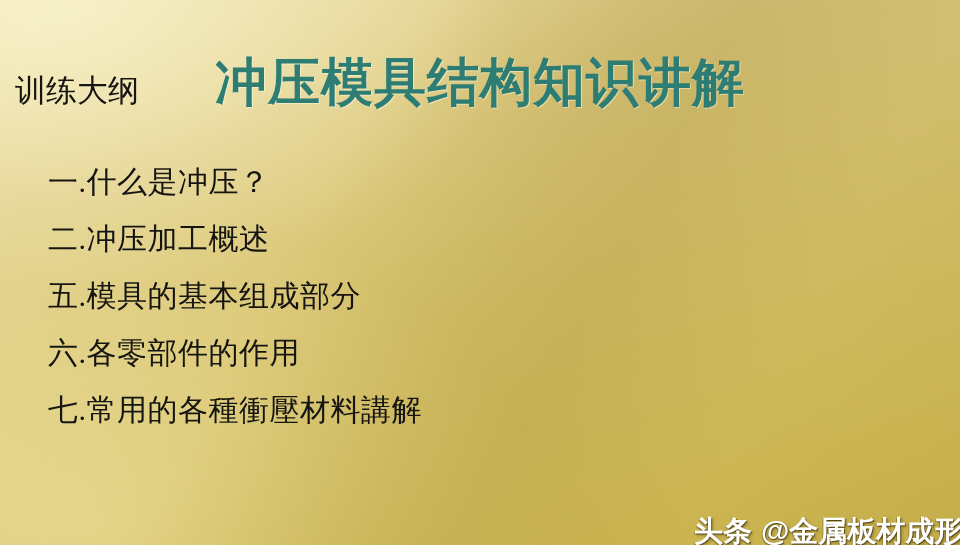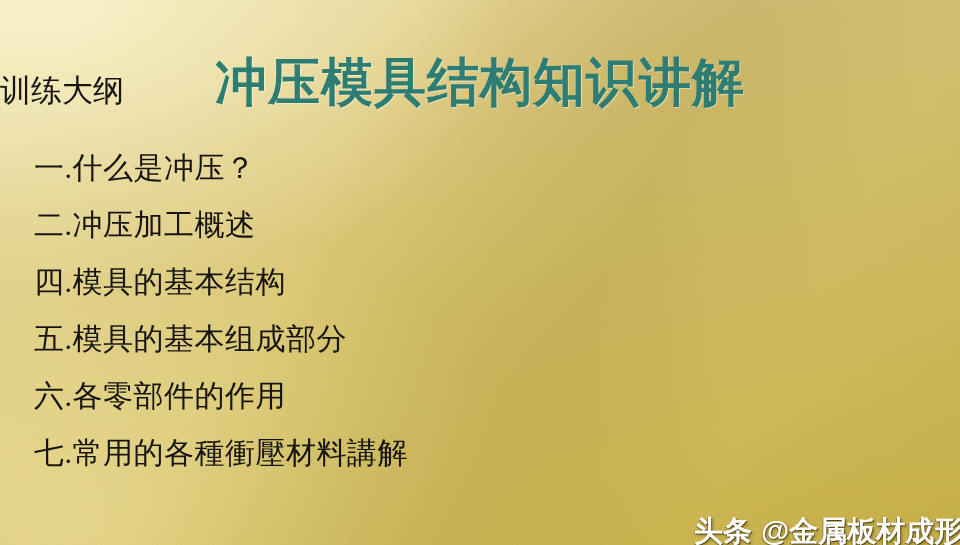--- a/index.html
+++ b/index.html
@@ -55,33 +55,33 @@
     letter-spacing: 1px;
     color: #2d7d75;
     text-shadow: 1px 1px 0 rgba(255,255,230,0.45);
     white-space: nowrap;
   }
 
   
   .outline-heading {
     position: absolute;
     top: 72px;
-    left: 0;
+    left: 15px;
     font-size: 31px;
     line-height: 38px;
     color: #161512;
     white-space: nowrap;
   }
 
   
   .outline-list {
     position: absolute;
     top: 139px;
     left: 34px;
-    margin: 0;
+    margin: 14px;
     padding: 0;
     list-style: none;
   }
 
   .outline-item {
     font-size: 30px;
     line-height: 57px;
     color: #151411;
     white-space: nowrap;
     letter-spacing: 0.5px;
@@ -120,21 +120,20 @@
 
 <div id="slide">
 
   <h1 class="slide-title">冲压模具结构知识讲解</h1>
 
   <div class="outline-heading">训练大纲</div>
 
   <ul class="outline-list">
     <li class="outline-item">一.什么是冲压？</li>
     <li class="outline-item">二.冲压加工概述</li>
-    <li class="outline-item">四.模具的基本结构</li>
     <li class="outline-item">五.模具的基本组成部分</li>
     <li class="outline-item">六.各零部件的作用</li>
     <li class="outline-item">七.常用的各種衝壓材料講解</li>
   </ul>
 
   <div class="watermark">
     <span class="wm-brand">头条</span>
     <span class="wm-handle">@金属板材成形网</span>
   </div>
 

